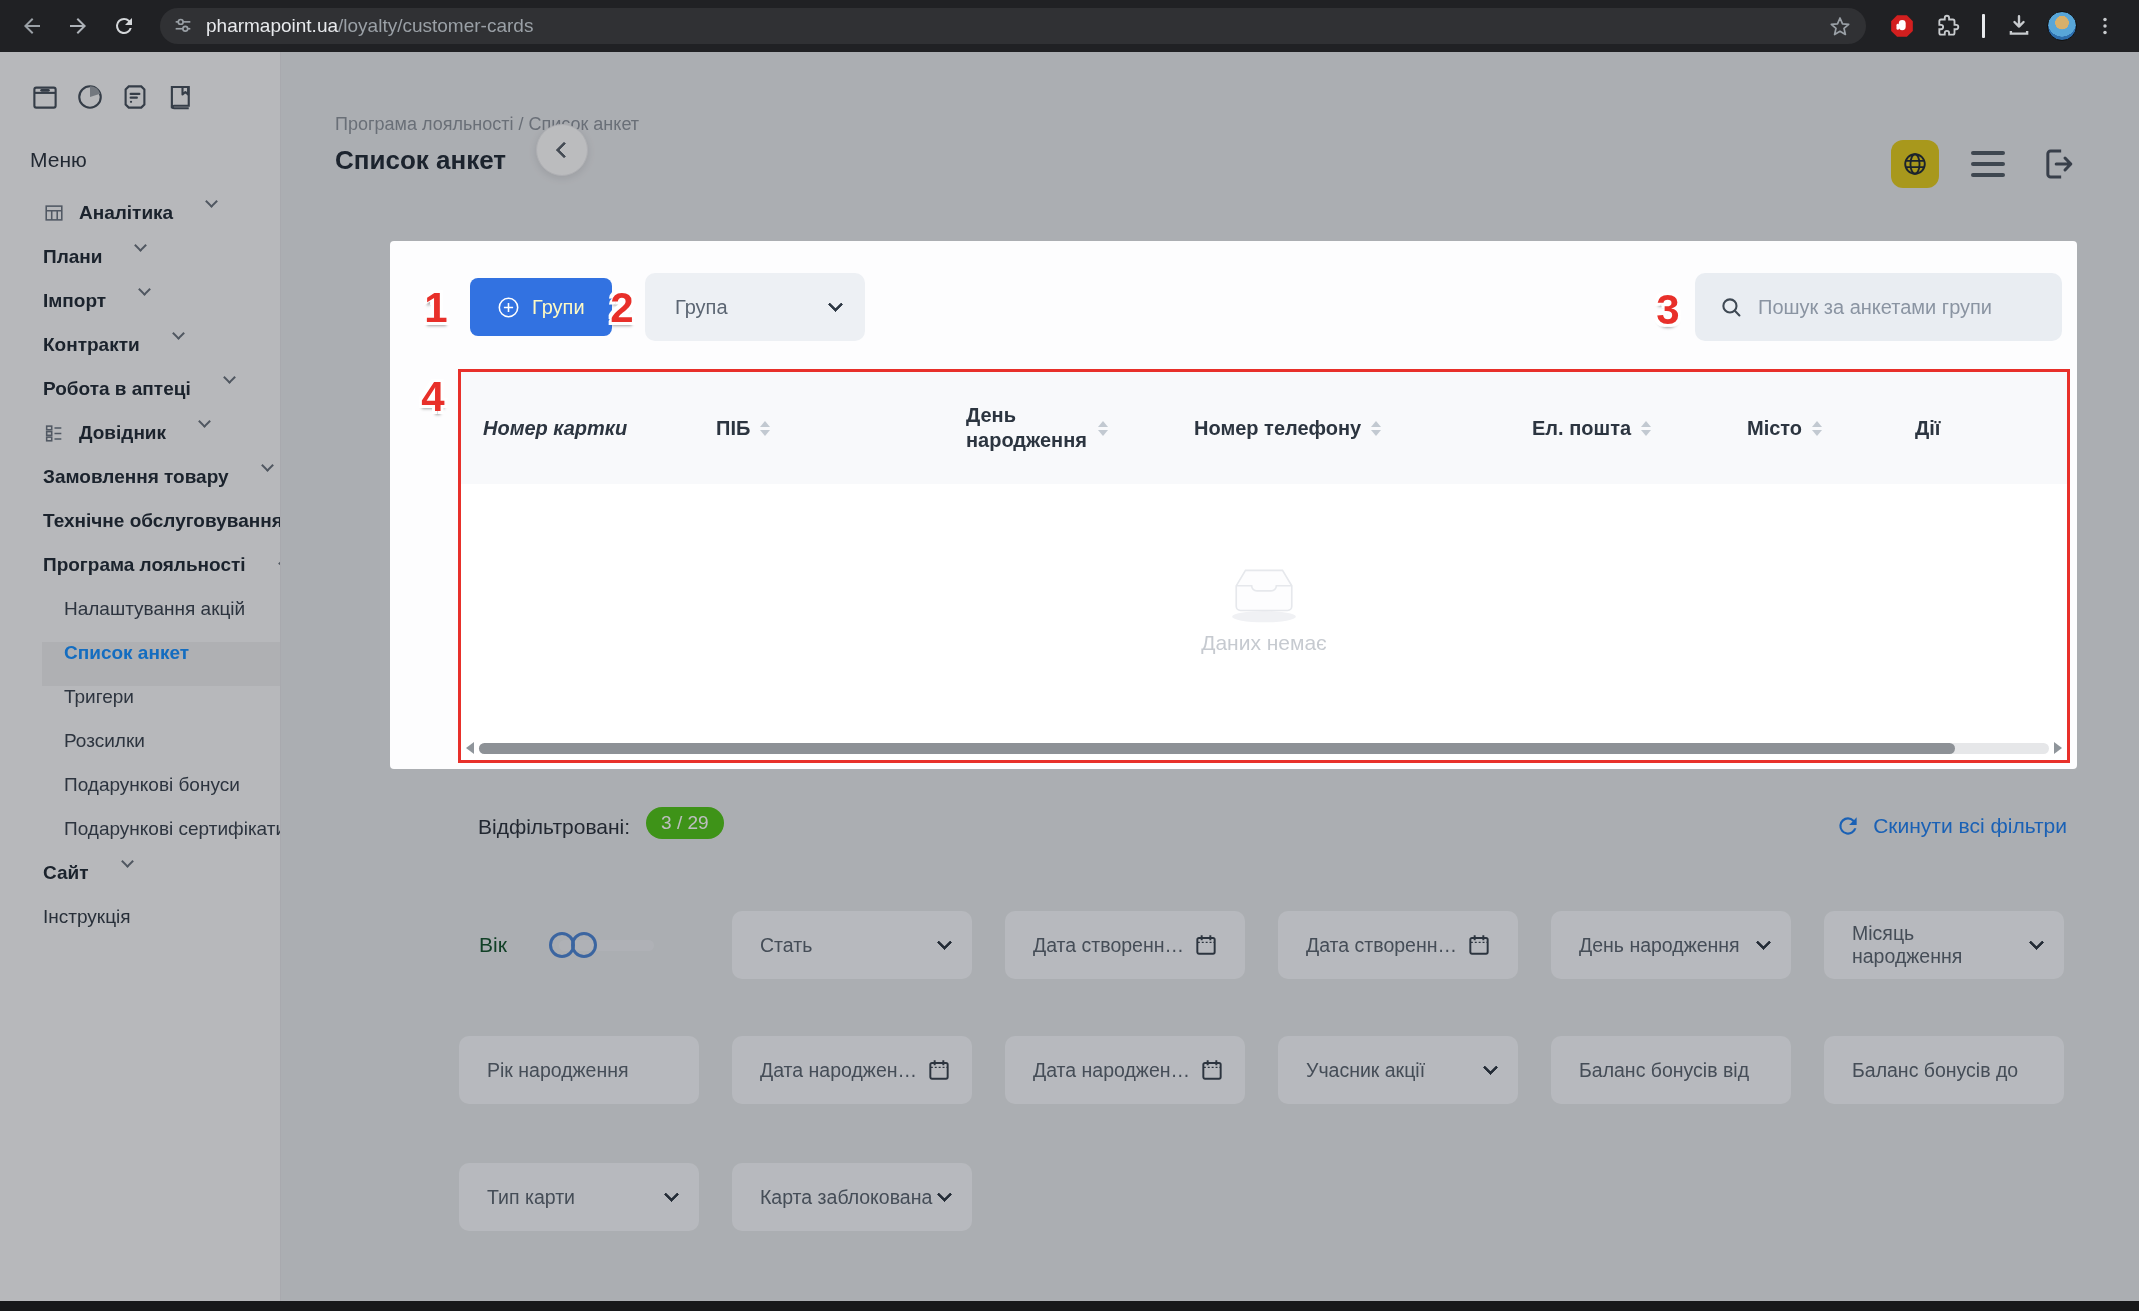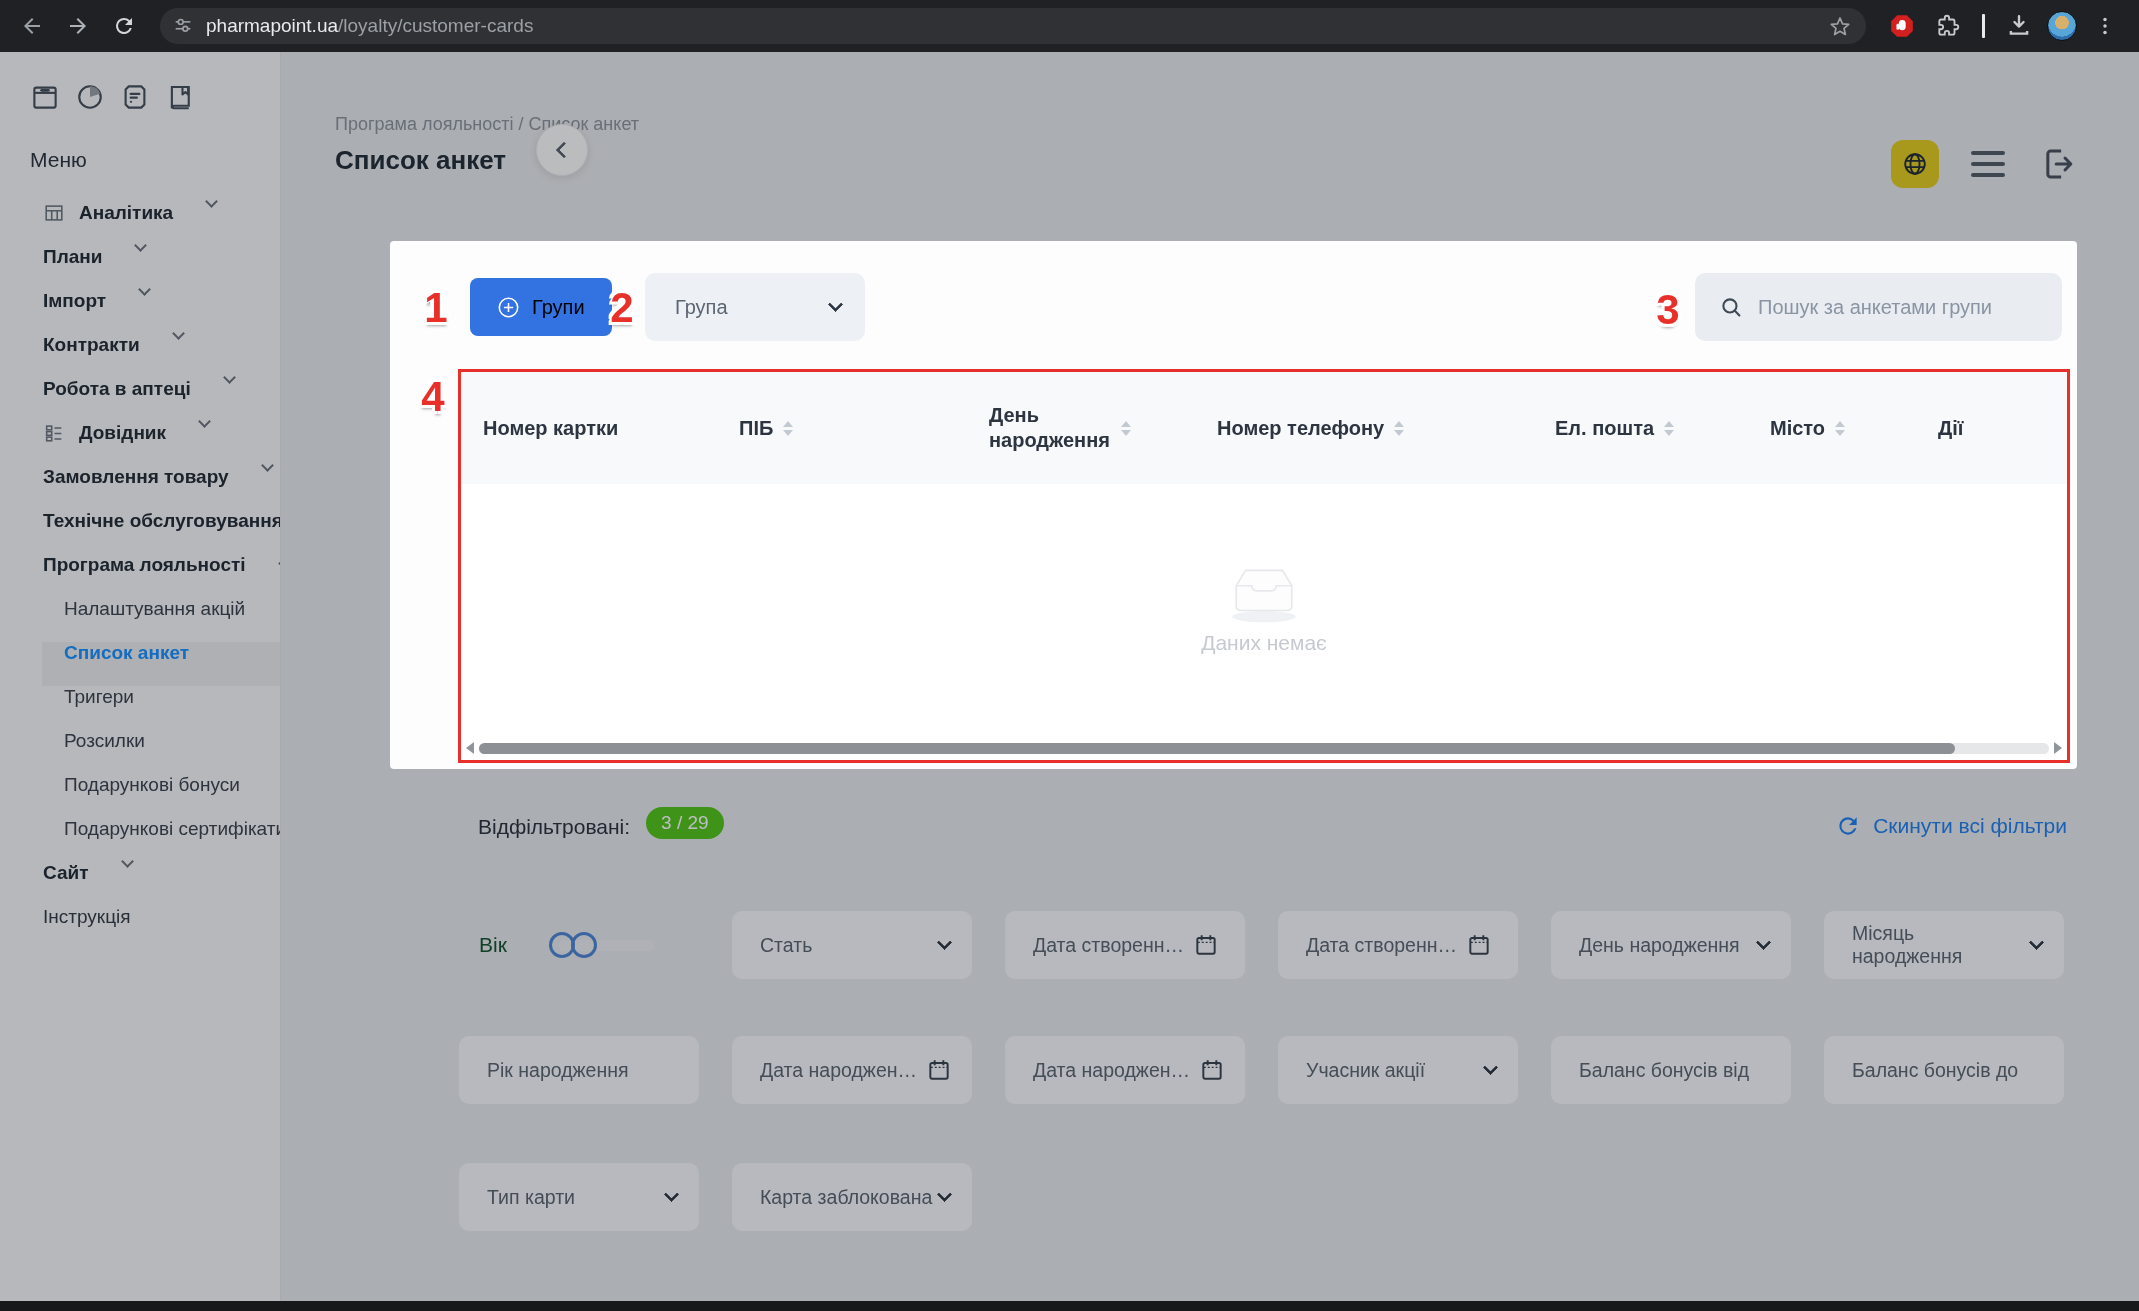--- a/index.html
+++ b/index.html
@@ -54,21 +54,21 @@
   .page-title { font-size:26px; font-weight:700; color:#232c38; margin-top:10px; }
   .hright { display:flex; align-items:center; gap:32px; margin-top:26px; align-self:flex-start; }
   .globe-btn { width:48px; height:48px; border-radius:12px; background:var(--globe-yellow);
     display:flex; align-items:center; justify-content:center; cursor:pointer; }
   .burger { display:flex; flex-direction:column; gap:7px; cursor:pointer; }
   .burger i { width:34px; height:4px; background:#525c66; border-radius:2px; }
   
   .card { position:relative; z-index:5; margin:53px 63px 0 109px; width:1687px; height:528px;
     background:#fdfdfe; border-radius:4px; }
   .btn-groups { position:absolute; left:80px; top:37px; height:58px; padding:0 27px; border:none;
-    border-radius:8px; background:var(--accent-blue); color:#000000; font-size:20px; font-weight:500;
+    border-radius:8px; background:var(--accent-blue); color:#fef9c3; font-size:20px; font-weight:500;
     font-family:inherit; display:flex; align-items:center; gap:12px; cursor:pointer; }
   .select-group { position:absolute; left:255px; top:32px; width:220px; height:68px; border-radius:10px;
     background:#edf0f4; display:flex; align-items:center; justify-content:space-between;
     padding:0 24px 0 30px; font-size:20px; color:#5c6673; cursor:pointer; }
   .chev2 { width:11px; height:11px; border-right:3px solid #2e3844; border-bottom:3px solid #2e3844;
     transform:rotate(45deg); margin-top:-5px; flex:none; border-radius:1px; }
   .search { position:absolute; right:15px; top:32px; width:367px; height:68px; border-radius:10px;
     background:#e9edf2; display:flex; align-items:center; gap:14px; padding:0 24px; }
   .search input { flex:1; border:none; background:transparent; outline:none; font-size:20px;
     color:#5a6472; font-family:inherit; min-width:0; }
@@ -76,21 +76,21 @@
   
   .ann { position:absolute; transform:translate(-50%,-50%); font-size:42px; font-weight:700;
     color:var(--ann-red); z-index:8; line-height:1;
     text-shadow:-3px -3px 0 #fff, 3px -3px 0 #fff, -3px 3px 0 #fff, 3px 3px 0 #fff, 0 4px 3px rgba(0,0,0,.35); }
   .ann1{left:46px; top:67px;} .ann2{left:232px; top:67px;} .ann3{left:1278px; top:69px;} .ann4{left:43px; top:156px;}
   
   .tablebox { position:absolute; left:68px; top:128px; width:1612px; height:394px;
     border:3px solid var(--ann-red); background:#fff; }
   .thead { display:flex; align-items:center; height:112px; background:#f8f9fb; }
   .tcell { display:flex; align-items:center; font-size:20px; font-weight:700; color:#2c3540; cursor:pointer; }
-  .tcell:nth-child(1){width:278px; padding-left:22px;}
+  .tcell:nth-child(1){width:255px; padding-left:22px;font-style:italic;}
   .tcell:nth-child(2){width:250px;}
   .tcell:nth-child(3){width:228px;}
   .tcell:nth-child(3) .tlabel{max-width:122px; line-height:1.25;}
   .tcell:nth-child(4){width:338px;}
   .tcell:nth-child(5){width:215px;}
   .tcell:nth-child(6){width:168px;}
   .tcell:nth-child(7){flex:1;}
   .sort { display:flex; flex-direction:column; gap:3px; margin-left:10px; }
   .sort i { width:0; height:0; border-left:5px solid transparent; border-right:5px solid transparent; }
   .sort .u { border-bottom:6px solid #c2c9d1; }

